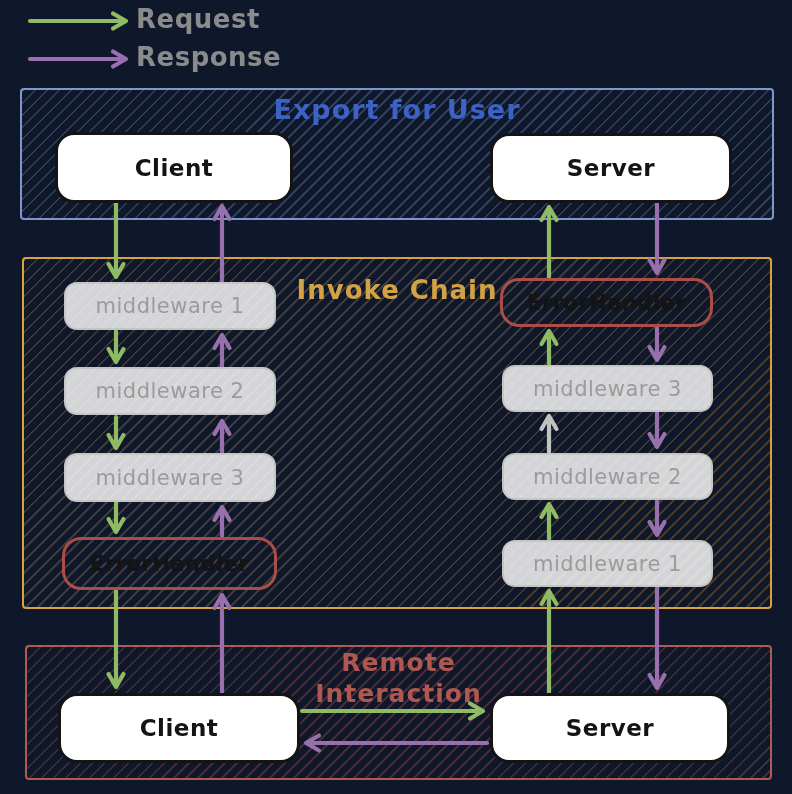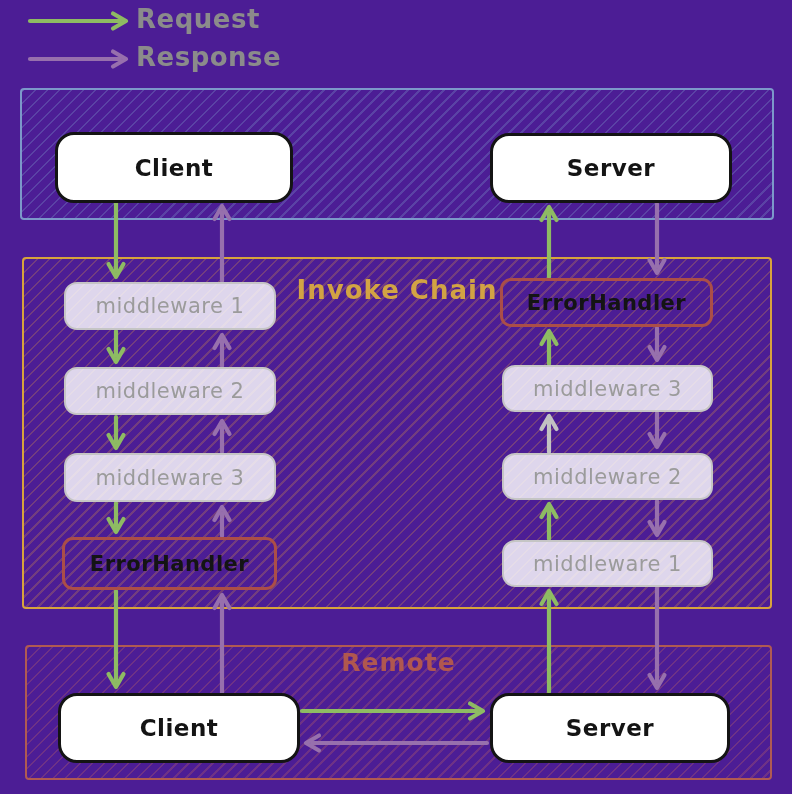--- a/index.html
+++ b/index.html
@@ -1,18 +1,18 @@
 <!DOCTYPE html>
 <html><head>
 <meta charset="utf-8">
 <style>
   html,body { margin:0; padding:0; background:#ffffff; }
   .canvas {
     position:relative; width:792px; height:794px; overflow:hidden;
-    font-family:"DejaVu Sans", sans-serif; background:#4c1d95;
+    font-family:"DejaVu Sans", sans-serif; background:#0f172a;
   }
   
   .sec { position:absolute; border-radius:4px; }
   .sec-export {
     left:20px; top:88px; width:750px; height:128px;
     border:2.5px solid #7c98ca;
     background:repeating-linear-gradient(135deg, rgba(124,152,202,0.30) 0 1.8px, rgba(255,255,255,0) 1.8px 8.5px);
   }
   .sec-invoke {
     left:22px; top:257px; width:746px; height:348px;
@@ -36,21 +36,21 @@
   }
   .cs-node {
     background:#ffffff; border:3px solid #141414; border-radius:19px;
     font-weight:bold; font-size:23px; color:#141414;
   }
   .mw-node {
     background:rgba(255,255,255,0.82); border:2.2px solid #c5c5c5; border-radius:13px;
     font-size:21px; color:#9b9b9b;
   }
   .eh-node {
-    background:transparent; border:3.5px solid #ab4e48; border-radius:11px;
+    background:transparent; border:3.5px solid #ab4e48; border-radius:19px;
     font-weight:bold; font-size:21px; color:#141414;
   }
   
   .n-client-top { left:33px;  top:42px; width:238px; height:71px; }
   .n-server-top { left:468px; top:43px; width:242px; height:70px; }
   
   .n-mwL1 { left:40px;  top:23px;  width:212px; height:48px; }
   .n-mwL2 { left:40px;  top:108px; width:212px; height:48px; }
   .n-mwL3 { left:40px;  top:194px; width:212px; height:49px; }
   .n-ehL  { left:38px;  top:278px; width:215px; height:53px; }
@@ -171,37 +171,39 @@
       <g>
         <line x1="487" y1="743" x2="312" y2="743" stroke="#9770ad" stroke-width="4.2" stroke-linecap="round"></line>
         <path d="M319,735.5 L306,743 L319,750.5" stroke="#9770ad" stroke-width="4.2" fill="none" stroke-linecap="round" stroke-linejoin="round"></path>
       </g>
     </svg>
 
   <span class="legend-label l-request">Request</span>
   <span class="legend-label l-response">Response</span>
 
   <section class="sec sec-export">
+    <div class="sec-title t-export">Export for User</div>
     <div class="node cs-node n-client-top">Client</div>
     <div class="node cs-node n-server-top">Server</div>
   </section>
 
   <section class="sec sec-invoke">
     <div class="sec-title t-invoke">Invoke Chain</div>
     <div class="node mw-node n-mwL1">middleware 1</div>
     <div class="node mw-node n-mwL2">middleware 2</div>
     <div class="node mw-node n-mwL3">middleware 3</div>
     <div class="node eh-node n-ehL">ErrorHandler</div>
     <div class="node eh-node n-ehR">ErrorHandler</div>
     <div class="node mw-node n-mwR3">middleware 3</div>
     <div class="node mw-node n-mwR2">middleware 2</div>
     <div class="node mw-node n-mwR1">middleware 1</div>
   </section>
 
   <section class="sec sec-remote">
     <div class="sec-title t-remote">
       <span>Remote</span>
+      <span>Interaction</span>
     </div>
     <div class="node cs-node n-client-bot">Client</div>
     <div class="node cs-node n-server-bot">Server</div>
   </section>
 
 </div>
 
 </body></html>

